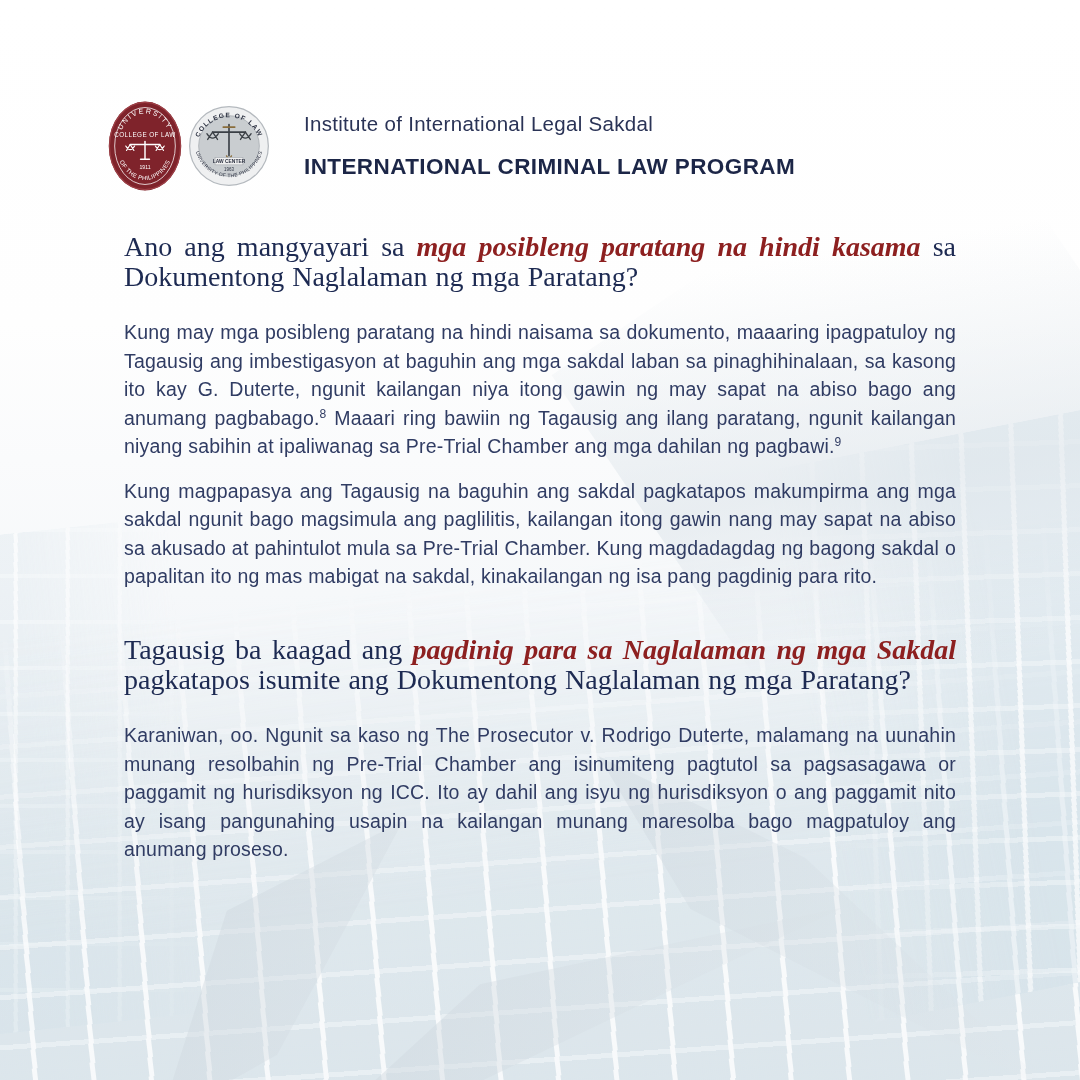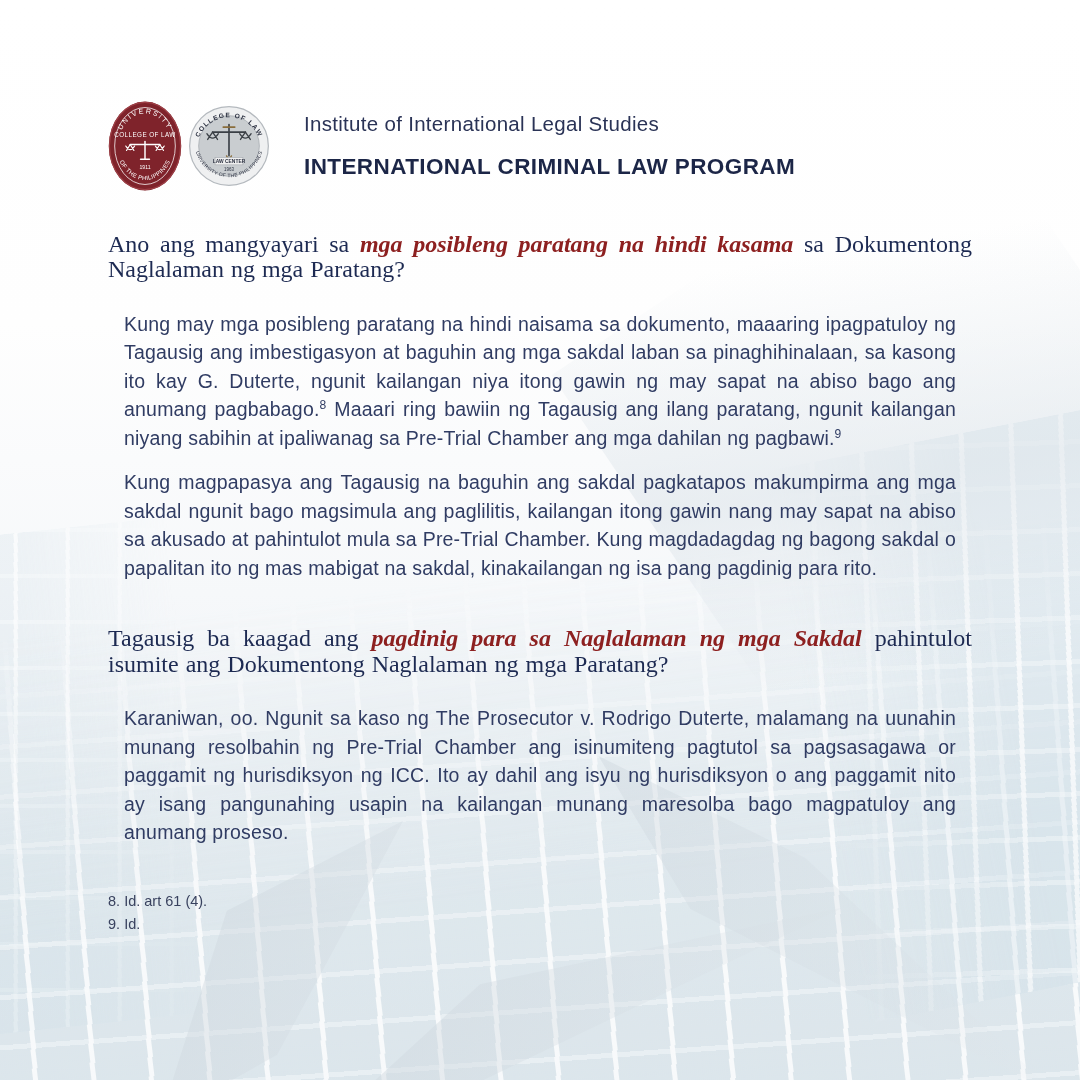--- a/index.html
+++ b/index.html
@@ -58,23 +58,23 @@
   .content{position:relative;padding:0 108px;}
   .header{display:flex;align-items:center;margin-top:100px;height:92px;}
   .seal{flex:0 0 auto;}
   .seal + .seal{margin-left:6px;}
   .org{margin-left:34px;color:#222c4e;}
   .org-line1{font-size:20.5px;font-weight:400;letter-spacing:.3px;color:#2a3356;}
   .org-line2{font-size:22.5px;font-weight:700;letter-spacing:.4px;margin-top:18px;color:#1c2647;}
 
   .headline{
     font-family:"Liberation Serif",serif;
-    font-size:24px;line-height:1.06;font-weight:400;
+    font-size:28px;line-height:1.06;font-weight:400;
     color:#1d2a52;text-align:justify;word-spacing:1px;
-    margin:0;
+    margin:16px;
   }
   .h1{margin-top:40px;}
   .h2{margin-top:44px;}
   .headline .seg-em{font-weight:700;font-style:italic;color:#8d2020;}
 
   .body-par{
     font-size:19.5px;line-height:28.5px;letter-spacing:.2px;
     color:#303c63;text-align:justify;margin:16px;
   }
   .p-first{margin-top:27px;}
@@ -153,38 +153,34 @@
           <path d="M 23,35 q 7,11 14,0 M 30,33 l -6,9 M 30,33 l 6,9" stroke-width="1.6"></path>
           <path d="M 63,35 q 7,11 14,0 M 70,33 l -6,9 M 70,33 l 6,9" stroke-width="1.6"></path>
           <path d="M 47,62 l 3,5 l 3,-5" stroke-width="1.6" stroke="#8a6d3b"></path>
         </g>
         <rect x="33" y="64" width="34" height="9" fill="#efefef" stroke="#a9aeb3" stroke-width="0.8"></rect>
         <text x="50" y="71" text-anchor="middle" font-size="6" fill="#2b3040" font-weight="bold">LAW CENTER</text>
         <text x="50" y="80" text-anchor="middle" font-size="5.5" fill="#2b3040">1963</text>
       </svg>
 
       <div class="org">
-        <div class="org-line1">Institute of International Legal Studies</div>
+        <div class="org-line1">Institute of International Legal Sakdal</div>
         <div class="org-line2">INTERNATIONAL CRIMINAL LAW PROGRAM</div>
       </div>
     </div>
 
     <main>
 
       <section>
         <h1 class="headline h1"><span>Ano ang mangyayari sa </span><span class="seg-em">mga posibleng paratang na hindi kasama</span><span> sa Dokumentong Naglalaman ng mga Paratang?</span></h1>
         <p class="body-par p-first"><span>Kung may mga posibleng paratang na hindi naisama sa dokumento, maaaring ipagpatuloy ng Tagausig ang imbestigasyon at baguhin ang mga sakdal laban sa pinaghihinalaan, sa kasong ito kay G. Duterte, ngunit kailangan niya itong gawin ng may sapat na abiso bago ang anumang pagbabago.</span><span class="seg-sup">8</span><span> Maaari ring bawiin ng Tagausig ang ilang paratang, ngunit kailangan niyang sabihin at ipaliwanag sa Pre-Trial Chamber ang mga dahilan ng pagbawi.</span><span class="seg-sup">9</span></p>
         <p class="body-par p-next"><span>Kung magpapasya ang Tagausig na baguhin ang sakdal pagkatapos makumpirma ang mga sakdal ngunit bago magsimula ang paglilitis, kailangan itong gawin nang may sapat na abiso sa akusado at pahintulot mula sa Pre-Trial Chamber. Kung magdadagdag ng bagong sakdal o papalitan ito ng mas mabigat na sakdal, kinakailangan ng isa pang pagdinig para rito.</span></p>
       </section>
 
       <section>
-        <h1 class="headline h2"><span>Tagausig ba kaagad ang </span><span class="seg-em">pagdinig para sa Naglalaman ng mga Sakdal</span><span> pahintulot isumite ang Dokumentong Naglalaman ng mga Paratang?</span></h1>
+        <h1 class="headline h2"><span>Tagausig ba kaagad ang </span><span class="seg-em">pagdinig para sa Naglalaman ng mga Sakdal</span><span> pagkatapos isumite ang Dokumentong Naglalaman ng mga Paratang?</span></h1>
         <p class="body-par p-first"><span>Karaniwan, oo. Ngunit sa kaso ng </span><span class="seg-italic">The Prosecutor v. Rodrigo Duterte</span><span>, malamang na uunahin munang resolbahin ng Pre-Trial Chamber ang isinumiteng pagtutol sa pagsasagawa or paggamit ng hurisdiksyon ng ICC. Ito ay dahil ang isyu ng hurisdiksyon o ang paggamit nito ay isang pangunahing usapin na kailangan munang maresolba bago magpatuloy ang anumang proseso.</span></p>
       </section>
 
-      <footer class="footnotes">
-        <div class="footnote"><span>8. </span><span class="seg-italic">Id.</span><span> art 61 (4).</span></div>
-        <div class="footnote"><span>9. </span><span class="seg-italic">Id.</span></div>
-      </footer>
 
     </main>
   </div>
 </div>
 
 </body></html>

